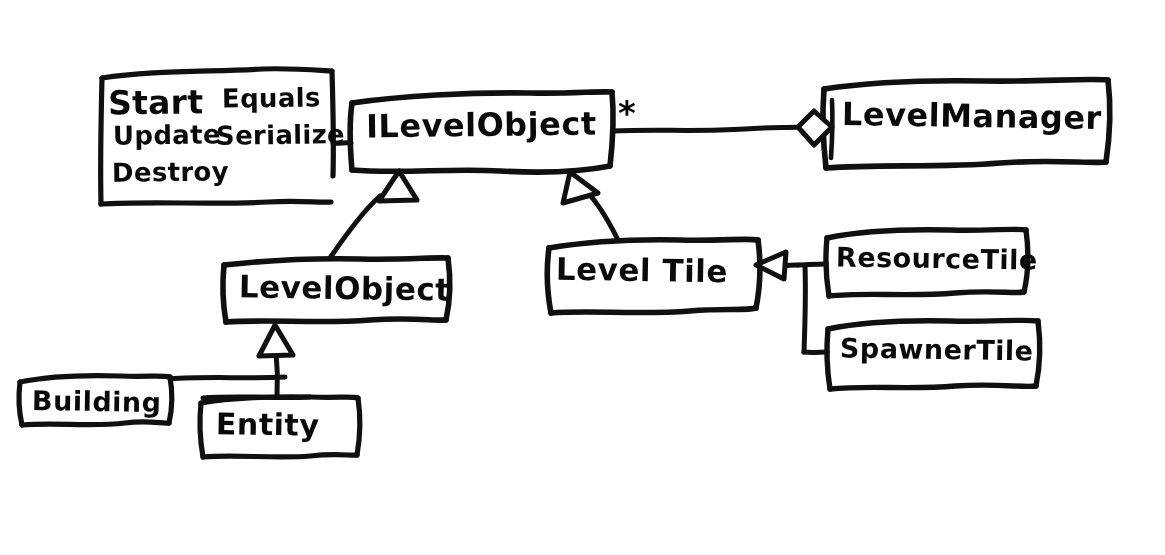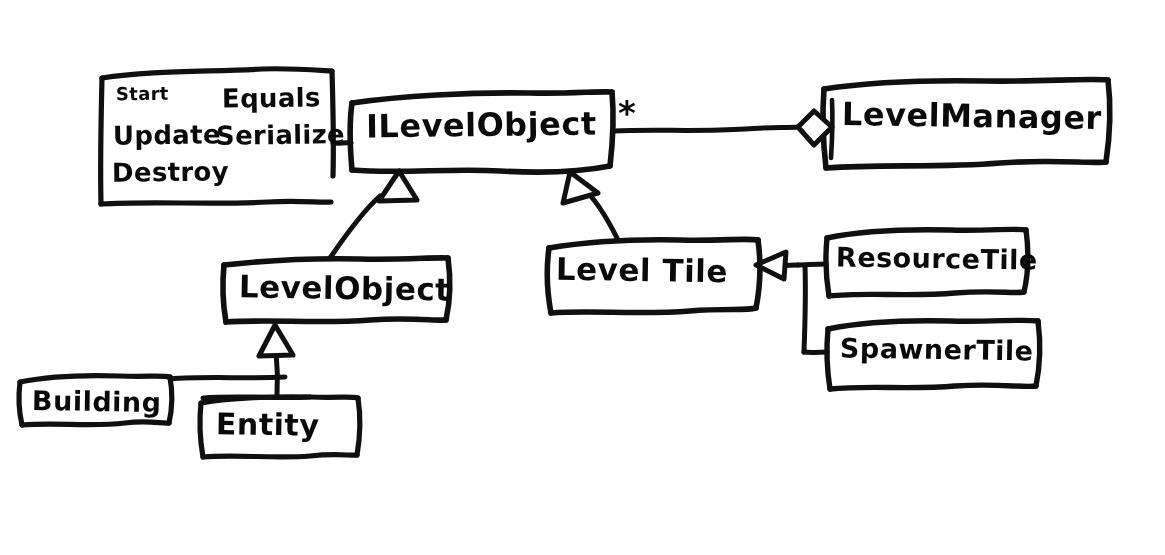--- a/index.html
+++ b/index.html
@@ -162,21 +162,21 @@
 
       <path d="M203,398 C240,395 275,399 310,397"></path>
 
       <path d="M277,396 C278,378 277,362 276,352"></path>
 
       <path d="M275,325 L259,356 L293,355 Z" fill="#ffffff" stroke-width="5"></path>
     </g>
 
   </svg>
 
-  <div class="method-label skew-b" style="left:116px; top:83px; font-size:18px;">Start</div>
+  <div class="method-label skew-b" style="left:108px; top:83px; font-size:33px;">Start</div>
   <div class="method-label skew-b" style="left:113px; top:120px; font-size:26px;">Update</div>
   <div class="method-label skew-b" style="left:112px; top:157px; font-size:26px;">Destroy</div>
   <div class="method-label skew-b" style="left:222px; top:83px; font-size:26px;">Equals</div>
   <div class="method-label skew-b" style="left:216px; top:120px; font-size:26px;">Serialize</div>
 
   <div class="node-label skew-b" style="left:366px; top:106px; font-size:32px;">ILevelObject</div>
 
   <div class="node-label skew-c" style="left:842px; top:97px; font-size:32px;">LevelManager</div>
 
   <div class="node-label skew-c" style="left:239px; top:270px; font-size:31px;">LevelObject</div>

